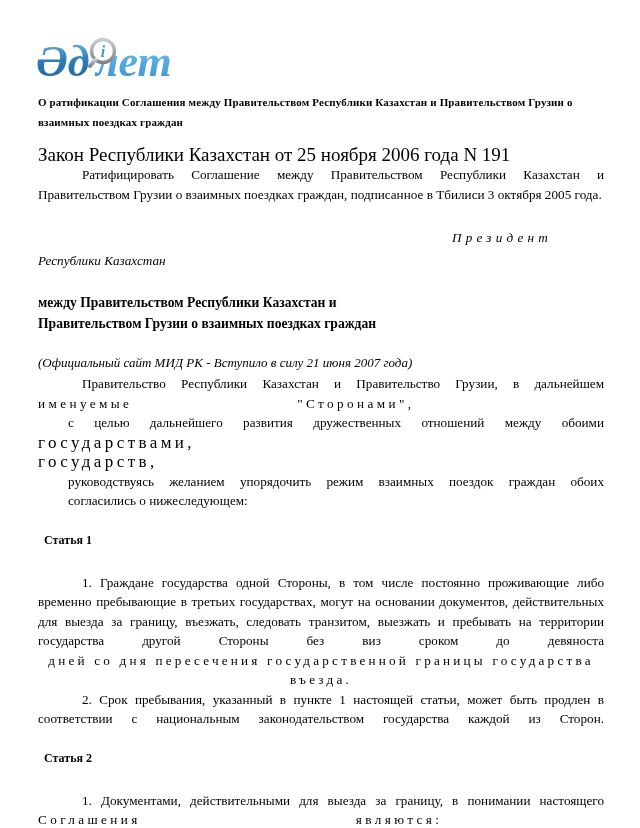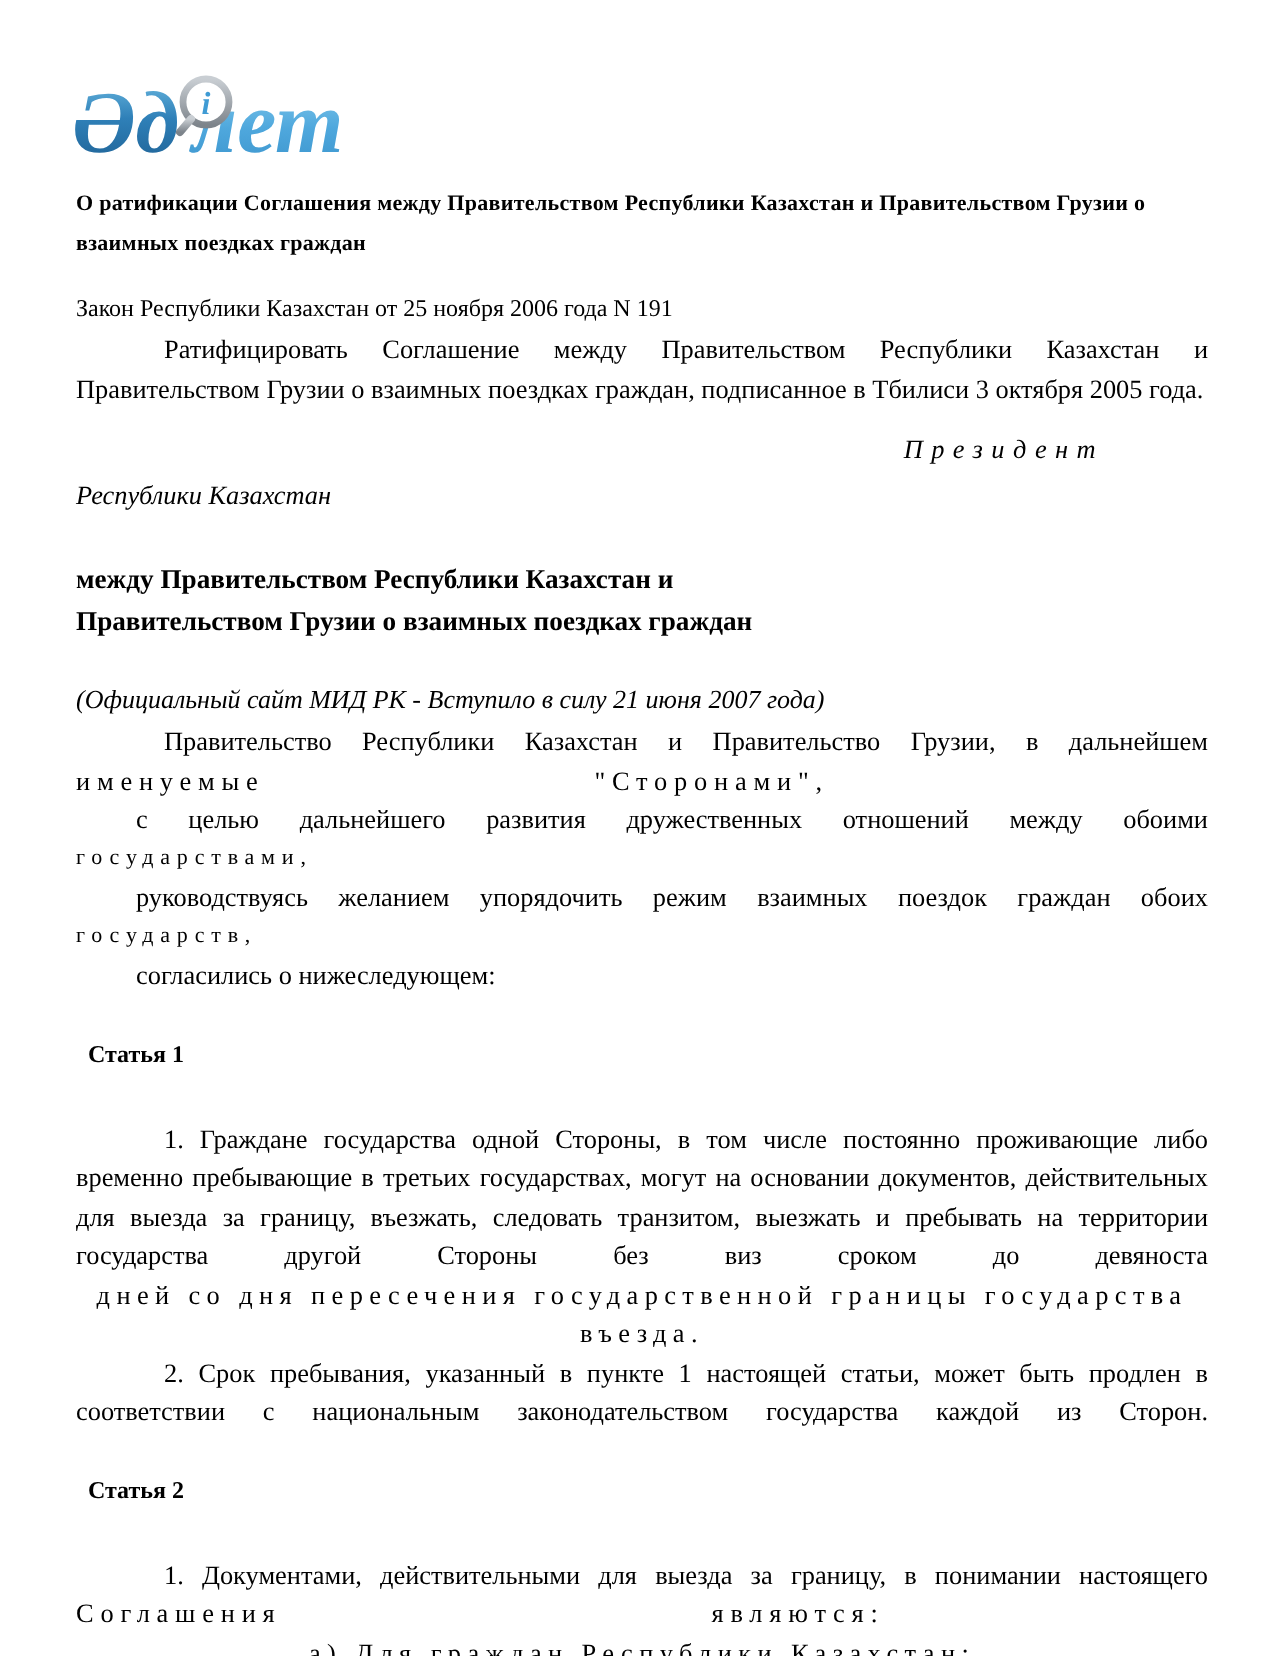--- a/index.html
+++ b/index.html
@@ -46,37 +46,37 @@
     font-family: "Liberation Serif", "DejaVu Serif", serif;
     font-weight: bold;
     font-size: 11px;
     line-height: 20px;
     letter-spacing: 0.15px;
     margin: 0 0 14px 0;
     width: 540px;
   }
 
   .law-ref {
-    font-size: 12px;
+    font-size: 19px;
     line-height: 17px;
     margin: 0 0 2px 0;
     font-family: Liberation Serif, serif;
   }
 
   .para {
     font-size: 13.2px;
     line-height: 19.5px;
     text-align: justify;
     margin: 0;
     text-indent: 44px;
   }
   .para.no-indent { text-indent: 0; }
 
   .sig-block {
-    margin-top: 11px;
+    margin-top: 24px;
     font-style: italic;
     font-size: 13.2px;
     line-height: 19px;
   }
   .sig-role {
     display: block;
     text-align: right;
     letter-spacing: 4.2px;
     padding-right: 52px;
   }
@@ -114,21 +114,21 @@
     display: block;
     text-align: justify;
     text-align-last: justify;
     letter-spacing: 3.4px;
     font-size: 13.2px;
     line-height: 19.5px;
   }
   .spaced-wide {
     display: block;
     letter-spacing: 3.4px;
-    font-size: 11px;
+    font-size: 17px;
     line-height: 19.5px;
   }
   .indent-first { text-indent: 44px; }
   .indent-small { text-indent: 30px; }
 
   .article-heading {
     font-weight: bold;
     font-size: 12px;
     line-height: 18px;
     margin: 20px 0 0 6px;
@@ -205,24 +205,24 @@
 
     <div class="preamble">
       <p class="p-line indent-first justify-last">Правительство Республики Казахстан и Правительство Грузии, в дальнейшем</p>
       <p class="p-line">
         <span class="spaced-line"><span>именуемые</span><span style="display:inline-block;width:165px;"></span><span>"Сторонами",</span></span>
       </p>
       <p class="p-line indent-small justify-last">с целью дальнейшего развития дружественных отношений между обоими</p>
       <p class="p-line">
         <span class="spaced-wide">государствами,</span>
       </p>
-      <p class="p-line indent-small justify-last">руководствуясь желанием упорядочить режим взаимных поездок граждан обоих</p>
       <p class="p-line">
         <span class="spaced-wide">государств,</span>
       </p>
+      <p class="p-line indent-small justify-last">руководствуясь желанием упорядочить режим взаимных поездок граждан обоих</p>
       <p class="p-line indent-small">согласились о нижеследующем:</p>
     </div>
 
     <div class="article-heading">Статья 1</div>
     <div class="article-body">
       <p class="para justify-last">1. Граждане государства одной Стороны, в том числе постоянно проживающие либо временно пребывающие в третьих государствах, могут на основании документов, действительных для выезда за границу, въезжать, следовать транзитом, выезжать и пребывать на территории государства другой Стороны без виз сроком до девяноста</p>
       <p class="para no-indent">
         <span class="center-spread">дней со дня пересечения государственной границы государства въезда.</span>
       </p>
       <p class="para justify-last">2. Срок пребывания, указанный в пункте 1 настоящей статьи, может быть продлен в соответствии с национальным законодательством государства каждой из Сторон.</p>

